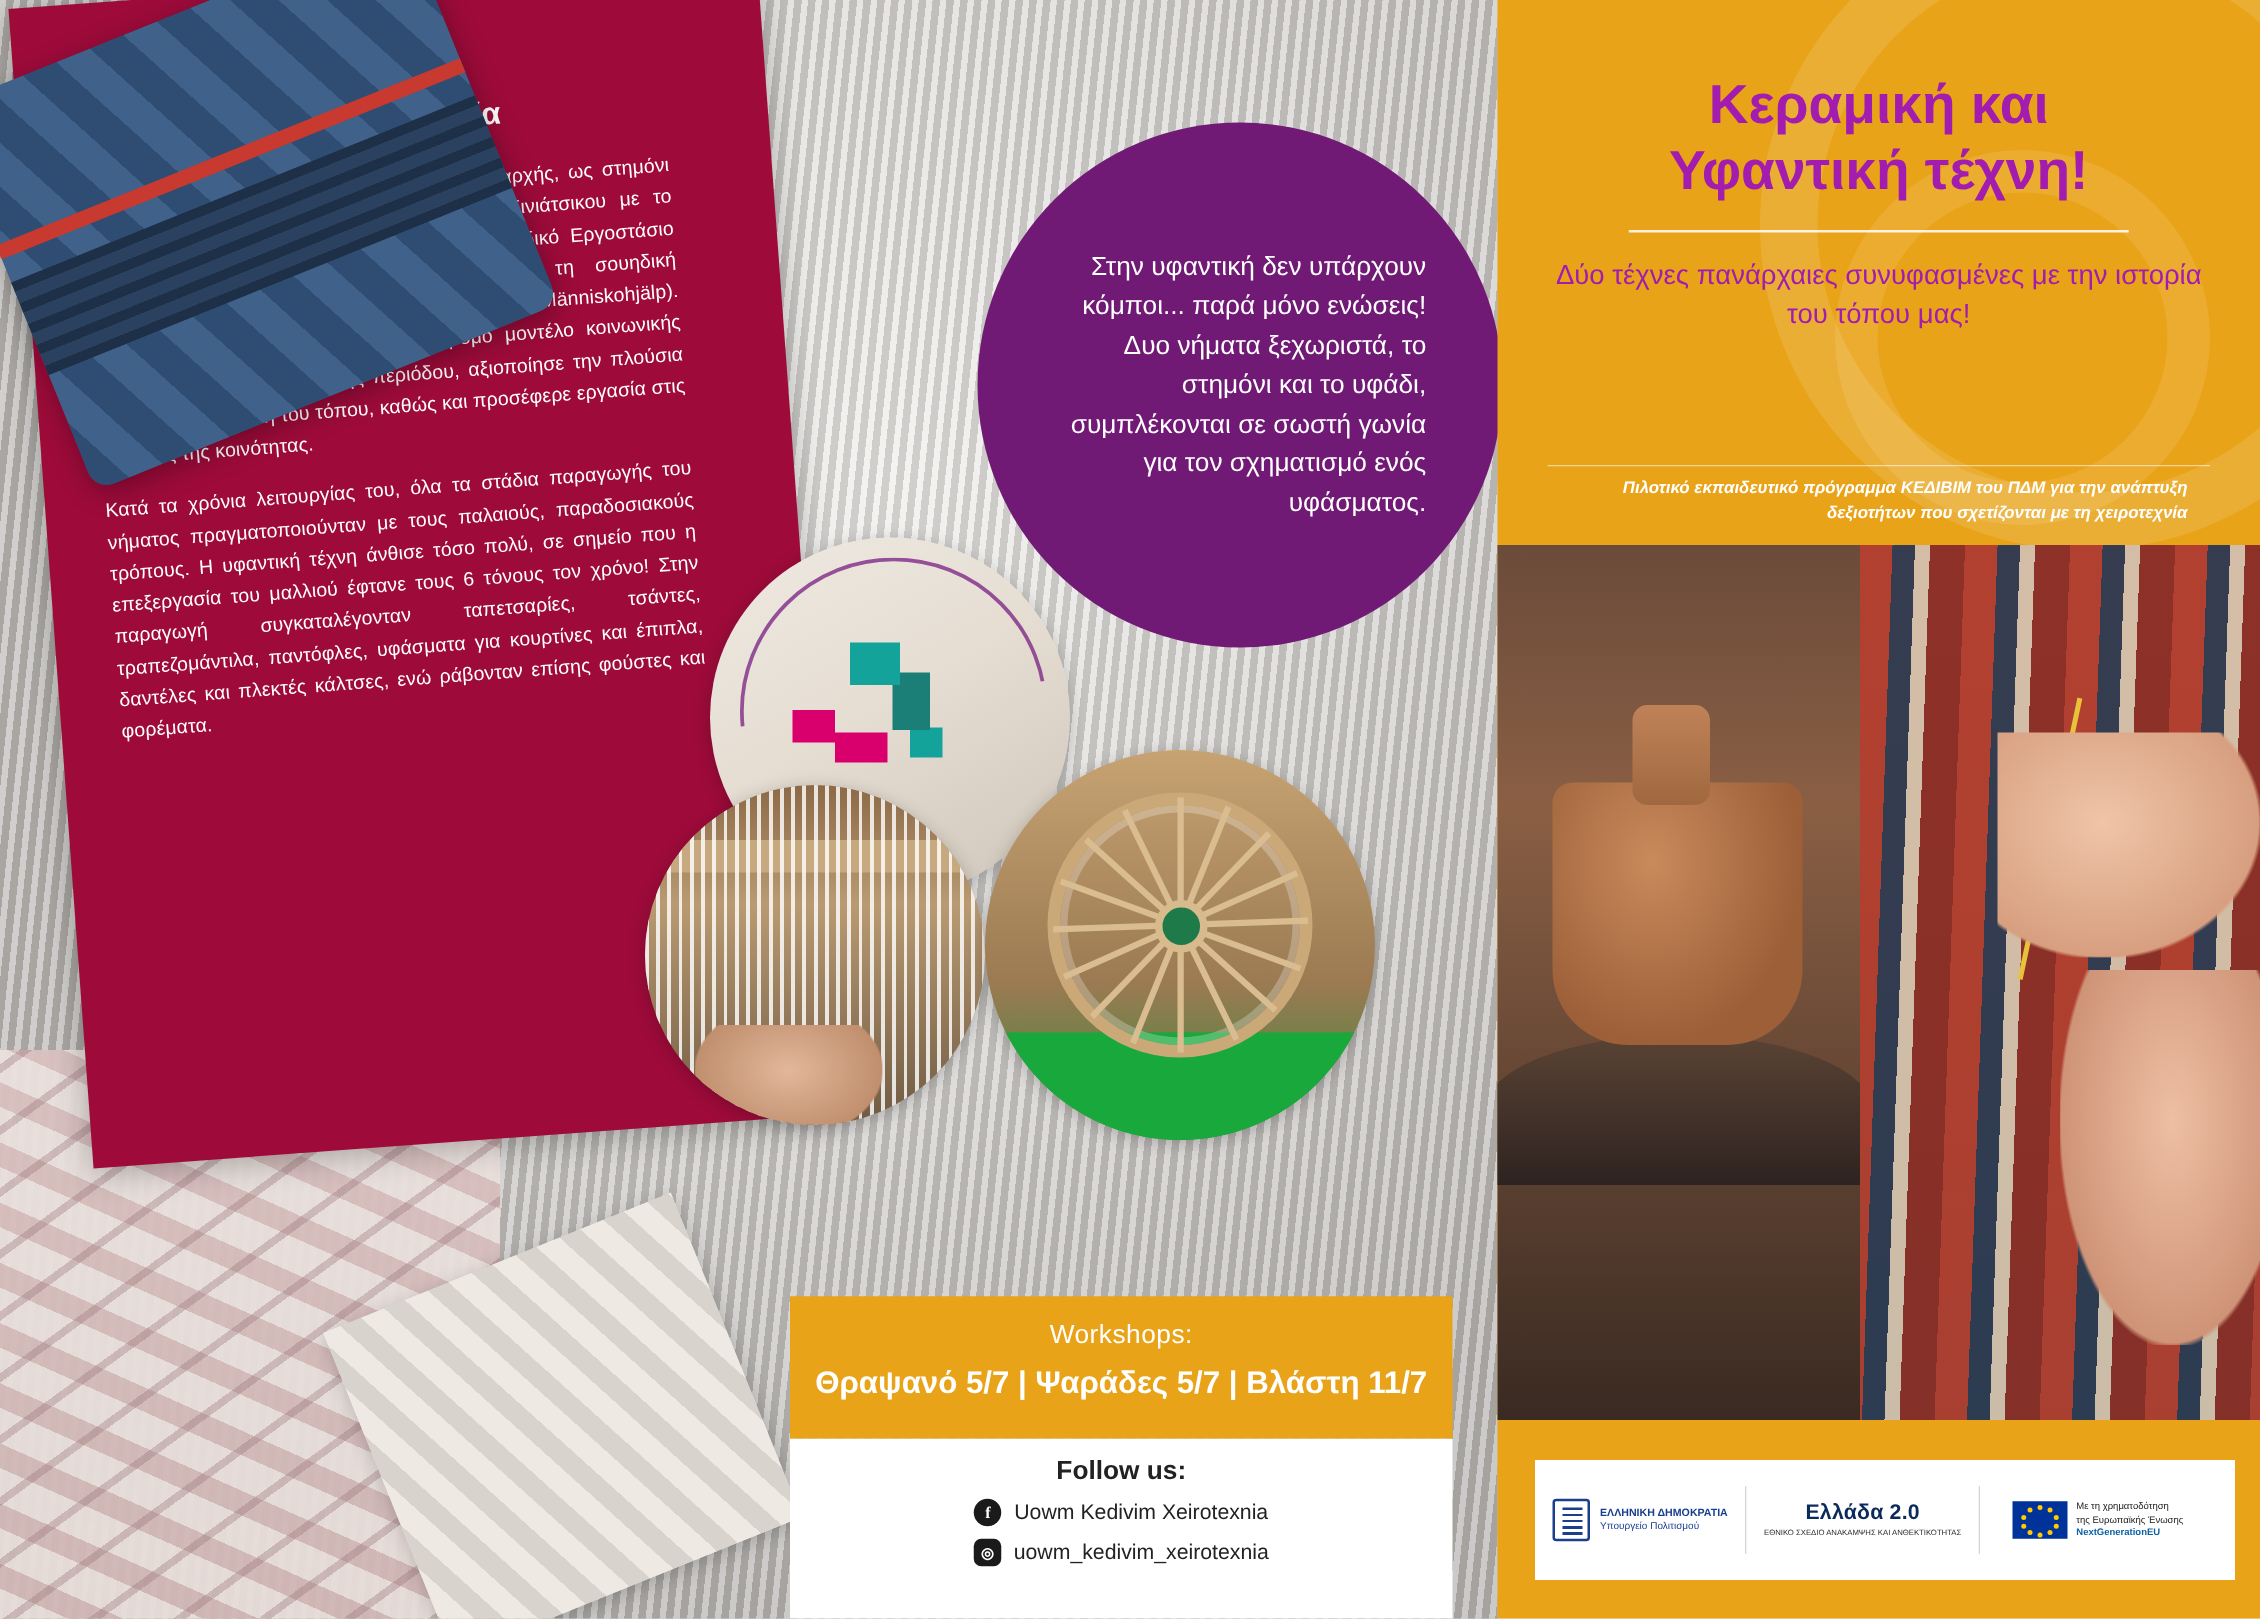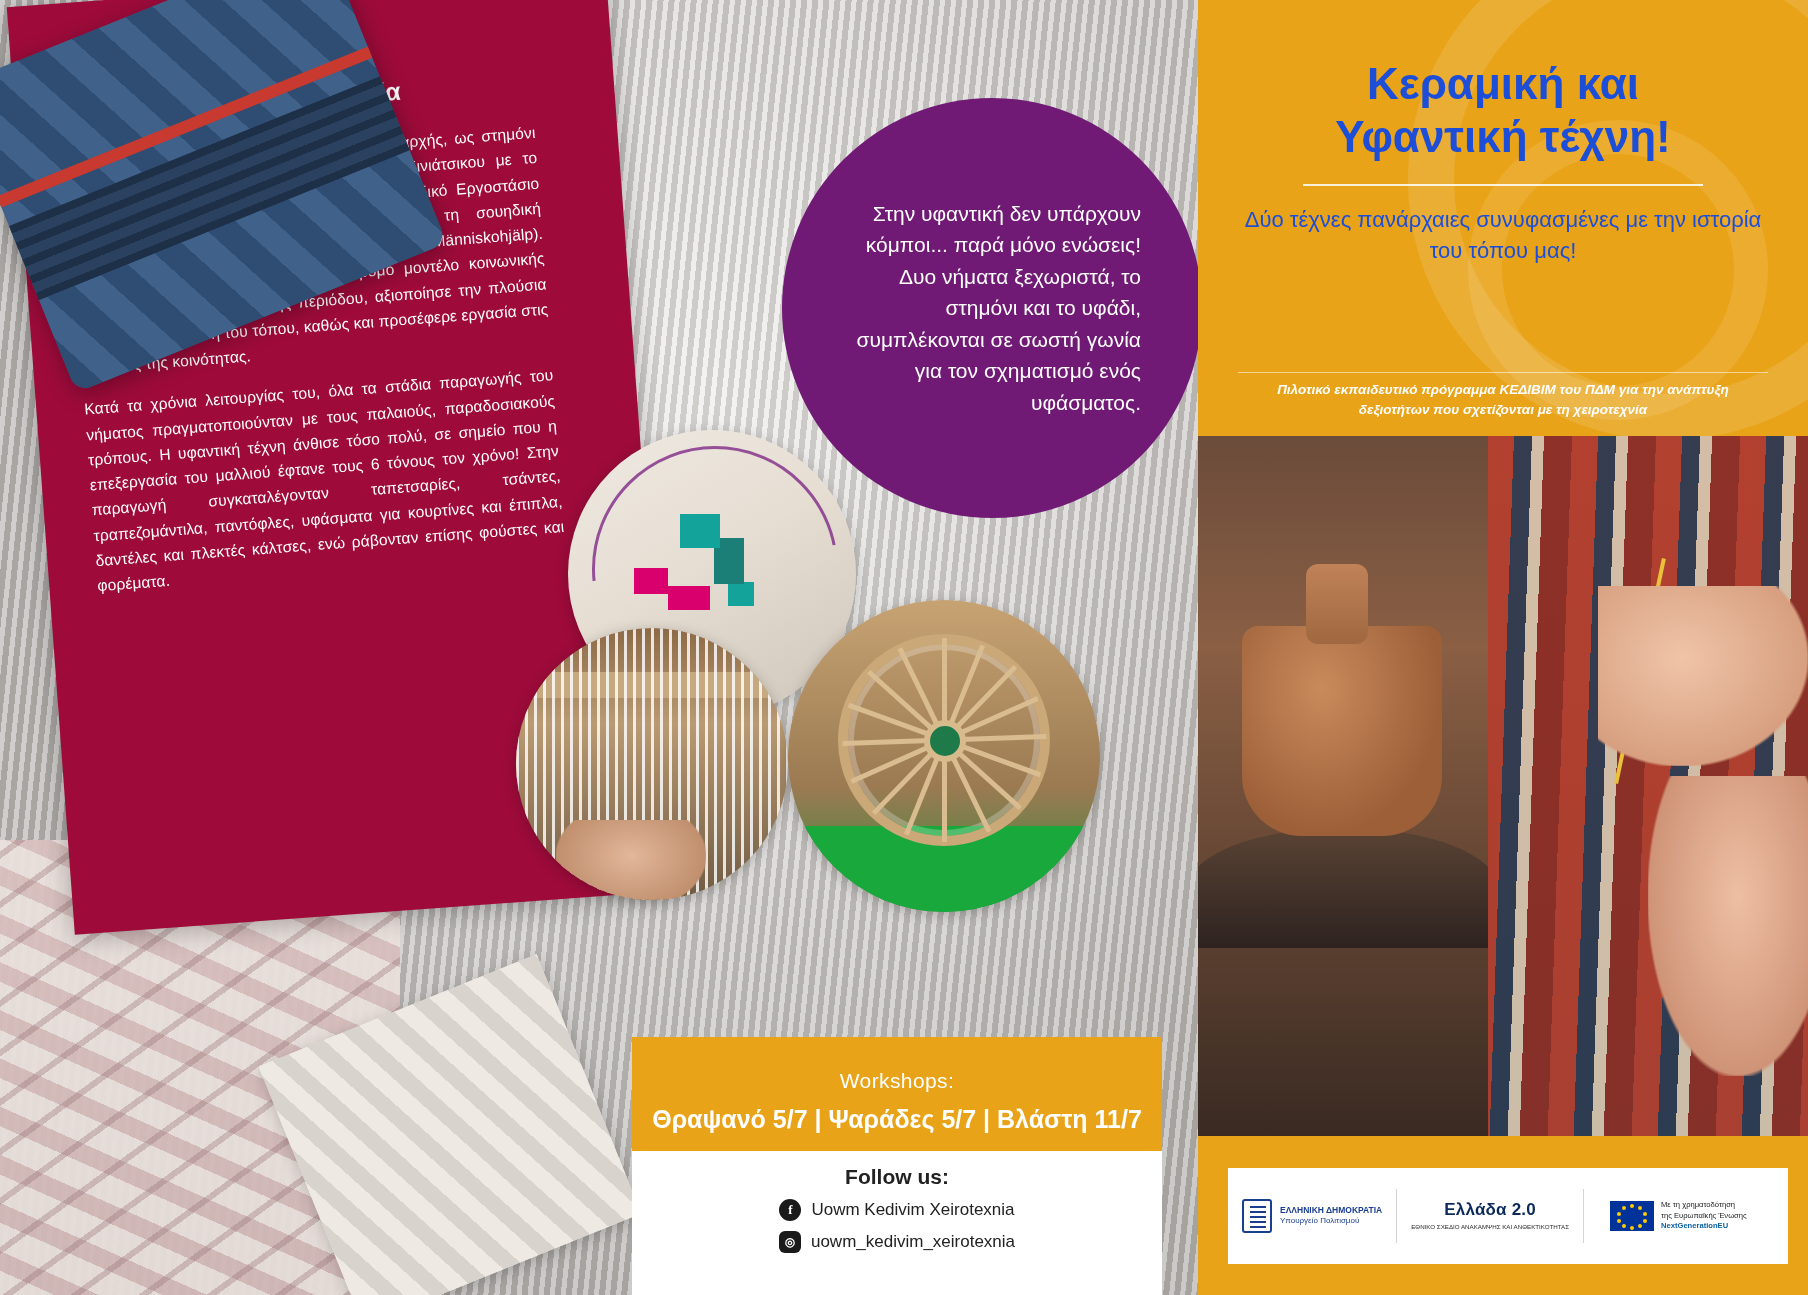--- a/index.html
+++ b/index.html
@@ -149,21 +149,21 @@
     position:absolute; left: 300px; top: 1000px; width: 300px; height: 280px;
     transform: rotate(-22deg);
     background: repeating-linear-gradient(64deg, #d8d3cd 0 16px, #efe9e3 16px 34px);
     box-shadow: 0 4px 16px rgba(0,0,0,.2);
   }
 
   
   .workshops {
     position: absolute; left: 632px; top: 1037px; width: 530px; height: 114px;
     background: #e9a318; color: #fff; text-align: center;
-    padding-top: 32px;
+    padding-top: 19px;
   }
   .workshops .w-label { font-size: 21px; letter-spacing: .4px; }
   .workshops .w-dates { font-size: 25px; font-weight: 600; margin-top: 12px; }
 
   
   .follow {
     position: absolute; left: 632px; top: 1151px; width: 530px; height: 144px;
     background: #ffffff; text-align: center; padding-top: 14px;
   }
   .follow .f-title { font-size: 21px; font-weight: 700; color: #222; }
@@ -185,28 +185,28 @@
   }
   .right-col .swirl {
     position: absolute; right: -120px; top: -80px; width: 520px; height: 520px;
     border: 46px solid rgba(255,255,255,0.12); border-radius: 50%;
   }
   .right-col .swirl2 {
     position: absolute; right: 40px; top: 120px; width: 300px; height: 300px;
     border: 34px solid rgba(255,255,255,0.10); border-radius: 50%;
   }
   .r-head {
-    position: absolute; left: 0; top: 58px; width: 610px; text-align: center; color: #1d4ed8;
+    position: absolute; left: 0; top: 58px; width: 610px; text-align: center; color: #a21caf;
     padding: 0 34px;
   }
   .r-title { font-size: 44px; font-weight: 700; line-height: 1.2; margin: 0; }
   .r-rule { width: 400px; height: 2px; background: rgba(255,255,255,.85); margin: 20px auto 18px; }
   .r-sub { font-size: 22px; line-height: 1.45; margin: 0; font-weight: 400; }
   .r-note {
-    position: absolute; left: 0; top: 380px; width: 610px; text-align: center; color: #fff;
+    position: absolute; left: 0; top: 380px; width: 610px; text-align: right; color: #fff;
     font-size: 13.5px; font-style: italic; font-weight: 700; line-height: 1.5; padding: 0 58px;
   }
   .r-rule2 { position:absolute; left: 1238px; top: 372px; width: 530px; height: 1px; background: rgba(255,255,255,.55); }
 
   
   .ph-pot {
     position: absolute; left: 1198px; top: 436px; width: 290px; height: 700px;
     background: linear-gradient(180deg,#6b4b3a 0%, #8a5f44 30%, #3a2a22 100%);
     overflow:hidden;
   }

